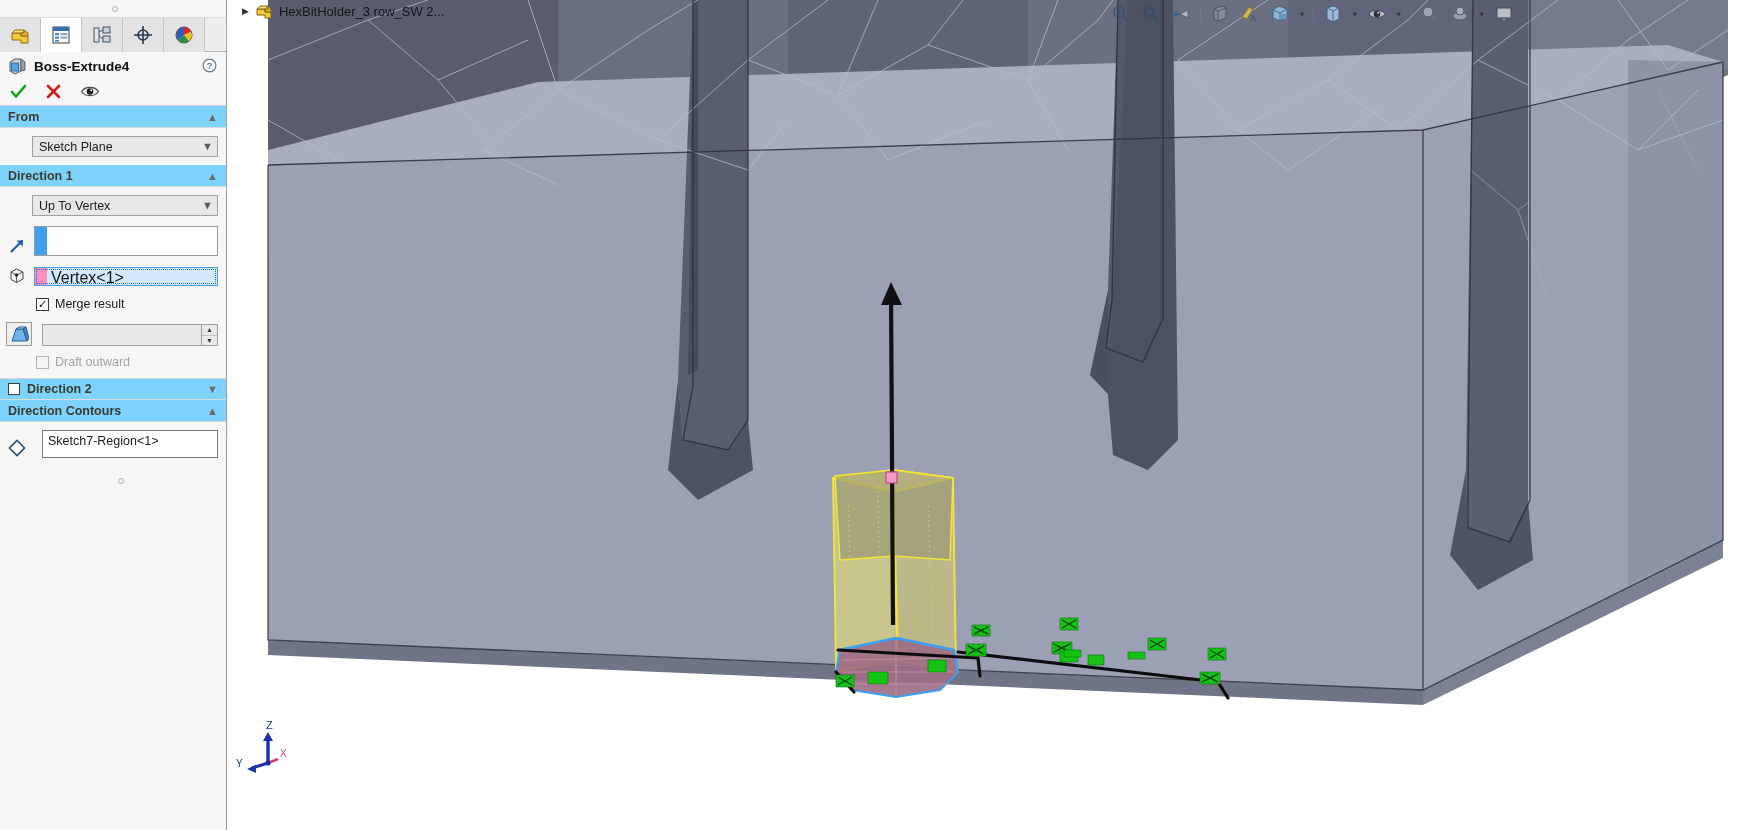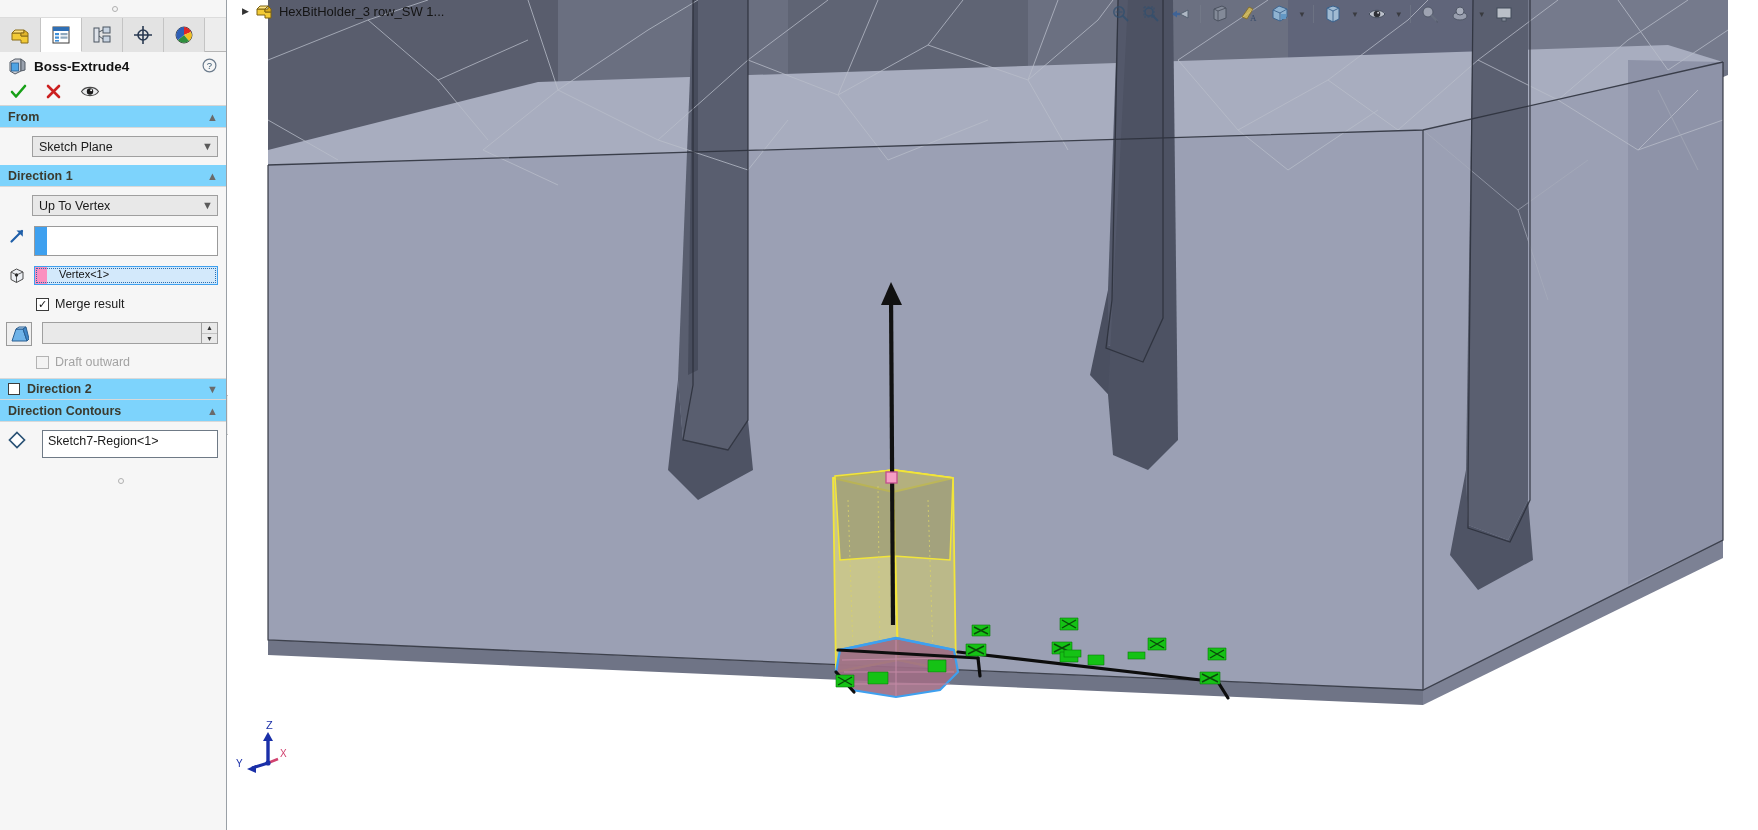--- a/index.html
+++ b/index.html
@@ -61,21 +61,21 @@
     padding:0 8px; font-weight:bold; font-size:12.5px; color:#3b3b2f;
     border-bottom:1px solid #d9d9d9; background:#7dd3fc;
   }
   .pm-sect-hdr .chev { margin-left:auto; color:#6a6a6a; font-size:11px; }
   .pm-sect-hdr .cbx {
     width:12px; height:12px; border:1px solid #3d3d3d; background:#fff;
     display:inline-block;
   }
   .pm-body { padding:6px 0; }
 
-  .row { display:flex; align-items:flex-start; gap:6px; padding:2px 8px 2px 6px; }
+  .row { display:flex; align-items:flex-end; gap:6px; padding:2px 8px 2px 6px; }
   .row .ico-slot { width:22px; height:20px; display:flex; align-items:center; justify-content:center; flex:0 0 22px; }
 
   select.swsel, .swsel-fake {
     flex:1; height:21px; background:#e8e8e8; border:1px solid #9f9f9f;
     font-family:"Liberation Sans", sans-serif; font-size:12.5px; color:#1b1b1b;
     padding:0 18px 0 6px; appearance:none; position:relative;
     border-radius:0;
   }
   .sel-wrap { position:relative; flex:1; display:flex; margin-left:26px; }
   .sel-wrap .caret {
@@ -86,21 +86,21 @@
     flex:1; height:30px; border:1px solid #9a9a9a; background:#ffffff; display:flex;
   }
   .sel-field .swatch { width:12px; background:#3ea0ef; flex:0 0 12px; }
   .sel-field .txt { flex:1; padding:3px 5px; font-size:12.5px; }
 
   .sel-field2 {
     flex:1; height:19px; border:1px solid #3ea0ef; background:#d3e9fb; display:flex;
     outline:1px dotted #2b6fb0; outline-offset:-3px;
   }
   .sel-field2 .swatch { width:12px; background:#fb8fc0; flex:0 0 12px; }
-  .sel-field2 .txt { flex:1; padding:1px 12px; font-size:11px; color:#111; }
+  .sel-field2 .txt { flex:1; padding:1px 4px; font-size:16px; color:#111; }
 
   .chk-row { display:flex; align-items:center; gap:6px; padding:3px 8px 3px 38px; }
   .chk {
     width:13px; height:13px; border:1px solid #3a3a3a; background:#fff;
     display:inline-flex; align-items:center; justify-content:center;
     font-size:11px; line-height:1; color:#111;
   }
   .chk.dis { border-color:#b3b3b3; background:#f3f3f3; }
   .chk-lbl { font-size:12.5px; color:#1b1b1b; }
   .chk-lbl.dis { color:#a3a3a3; }
@@ -549,21 +549,21 @@
     </g>
   </svg>
 
   <div id="tree-overlay">
     <span class="arrow">▶</span>
     <svg width="18" height="18" viewBox="0 0 18 18">
       <path d="M2 7 L2 13 L10 13 L10 16 L16 16 L16 10 L10 10 L10 7 Z" fill="#f2ca36" stroke="#7d6312" stroke-width="1"></path>
       <path d="M2 7 L5 4 L13 4 L10 7 Z" fill="#ffe584" stroke="#7d6312" stroke-width="1"></path>
       <path d="M13 4 L13 7 L10 7 L10 10 L16 10 L16 7 Z" fill="#dcae22" stroke="#7d6312" stroke-width="1"></path>
     </svg>
-    <span>HexBitHolder_3 row_SW 1...</span>
+    <span>HexBitHolder_3 row_SW 2...</span>
   </div>
 
   <div id="hud">
 
     <div class="hud-btn" title="Zoom to Fit">
       <svg width="20" height="20" viewBox="0 0 20 20">
         <circle cx="8" cy="8" r="5.2" fill="none" stroke="#2f4f6f" stroke-width="1.6"></circle>
         <path d="M11.8 11.8 L17 17" stroke="#2f4f6f" stroke-width="2"></path>
         <path d="M8 4.5 L8 11.5 M4.5 8 L11.5 8" stroke="#2f4f6f" stroke-width="1"></path>
       </svg>

